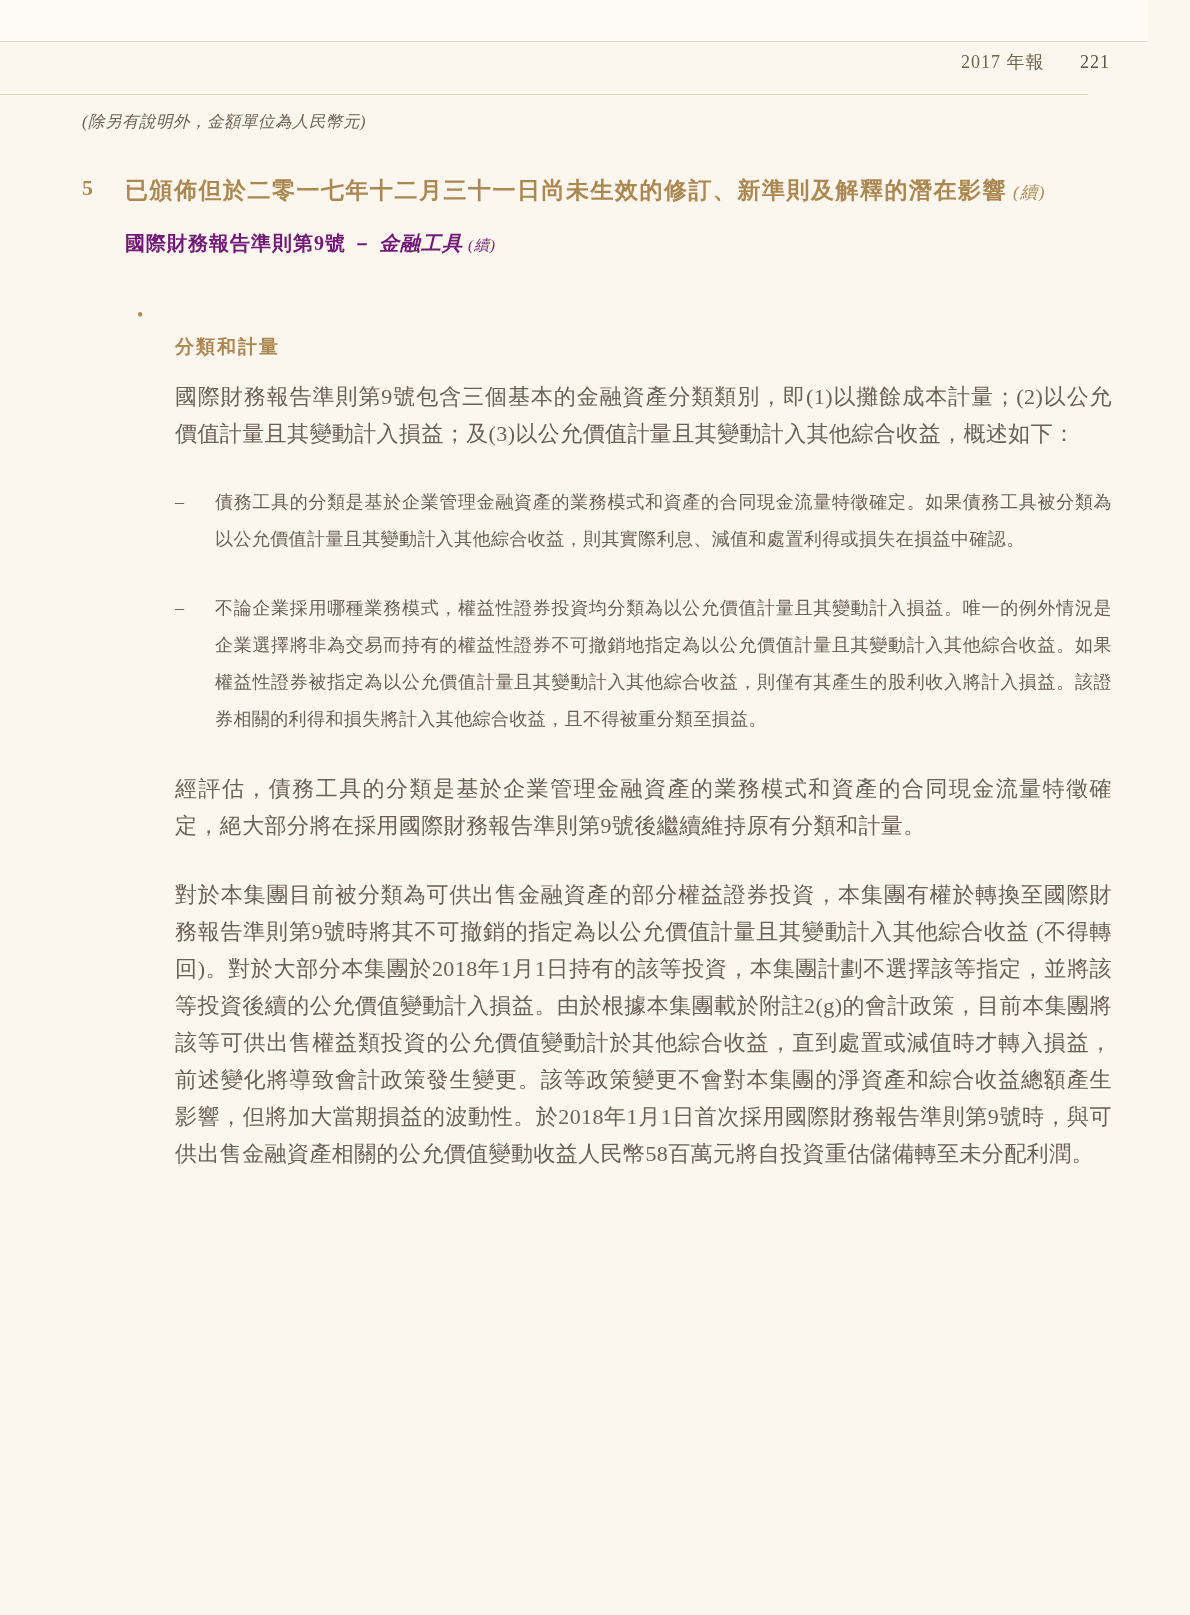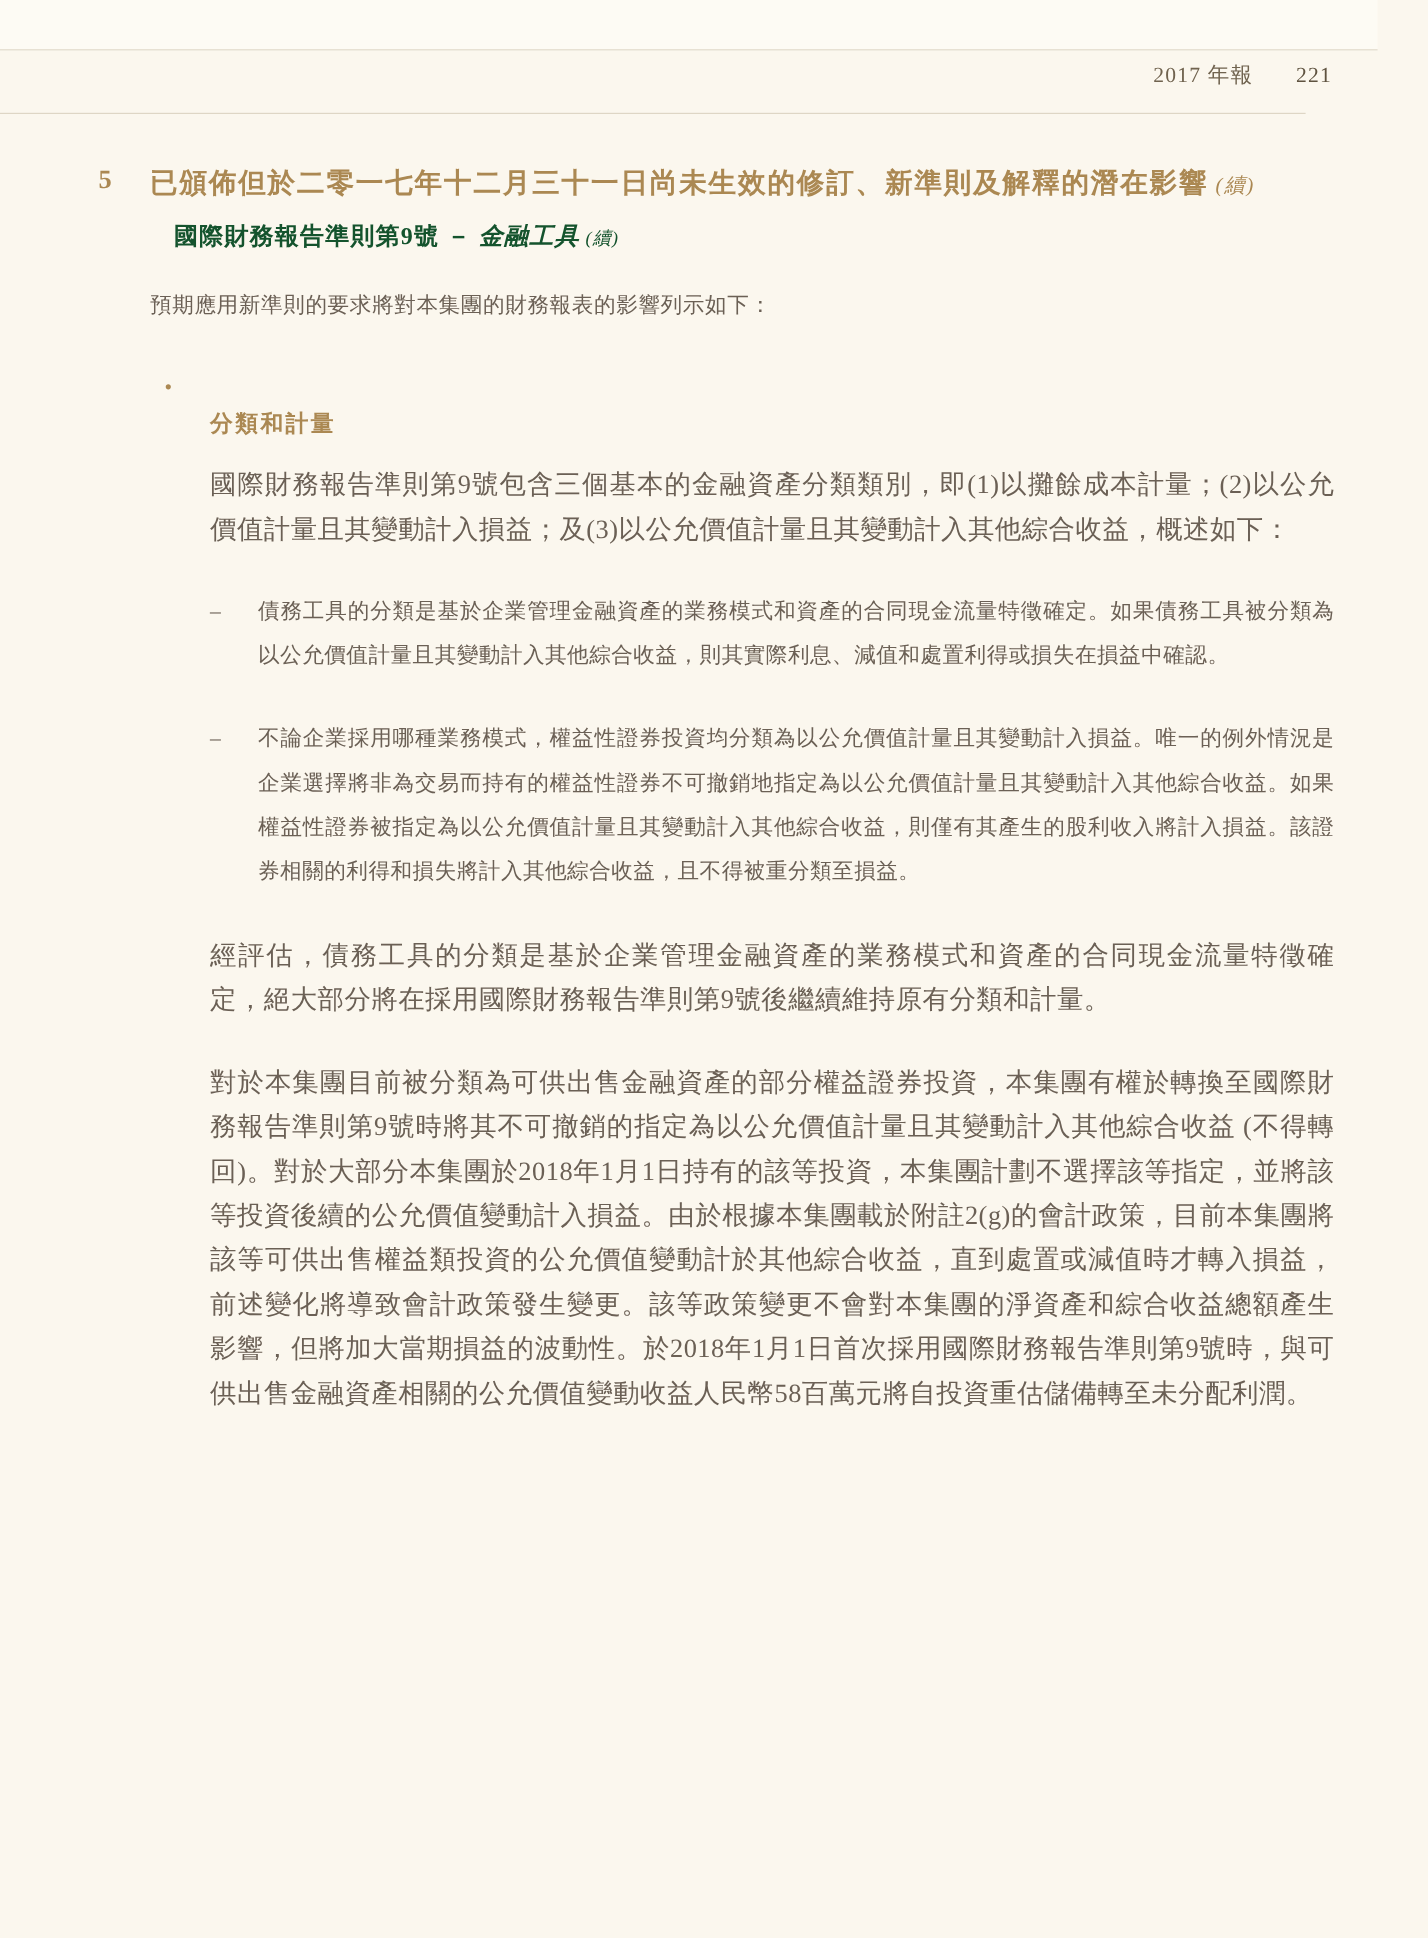--- a/index.html
+++ b/index.html
@@ -75,24 +75,23 @@
   .sec-heading .cont {
     font-size: 17px;
     font-style: italic;
     font-weight: normal;
     margin-left: 6px;
   }
   .sub-heading {
     margin-top: 13px;
     font-size: 20px;
     font-weight: bold;
-    color: #14532d;
+    color: #701a75;
     letter-spacing: 1px;
-    line-height: 26px;
-    margin-left: 20px;
+    line-height: 42px;
   }
   .sub-heading .bold-italic { font-style: italic; }
   .sub-heading .cont-dark {
     font-size: 15px;
     font-style: italic;
     font-weight: normal;
     margin-left: 5px;
   }
   .intro {
     margin-top: 24px;
@@ -154,30 +153,30 @@
   <div class="top-strip"></div>
 
   <div class="page-header">
     <span>2017 年報</span>
     <span class="page-num">221</span>
   </div>
 
 
   <div class="title-rule"></div>
 
+  <div class="doc-note">(除另有說明外，金額單位為人民幣元)</div>
 
   <div class="section">
     <div class="sec-num">5</div>
     <div class="sec-body">
 
       <h2 class="sec-heading"><span>已頒佈但於二零一七年十二月三十一日尚未生效的修訂、新準則及解釋的潛在影響</span><em class="cont">(續)</em></h2>
 
       <h3 class="sub-heading"><span>國際財務報告準則第9號 － </span><em class="bold-italic">金融工具</em><em class="cont-dark">(續)</em></h3>
 
-      <p class="intro">預期應用新準則的要求將對本集團的財務報表的影響列示如下：</p>
 
       <div class="bullet-block">
         <div class="bullet-row">
           <span class="bullet-dot">•</span>
           <h4 class="bullet-title">分類和計量</h4>
         </div>
 
         <div class="bullet-content">
           <p class="body-par first">國際財務報告準則第9號包含三個基本的金融資產分類類別，即(1)以攤餘成本計量；(2)以公允價值計量且其變動計入損益；及(3)以公允價值計量且其變動計入其他綜合收益，概述如下：</p>
 

